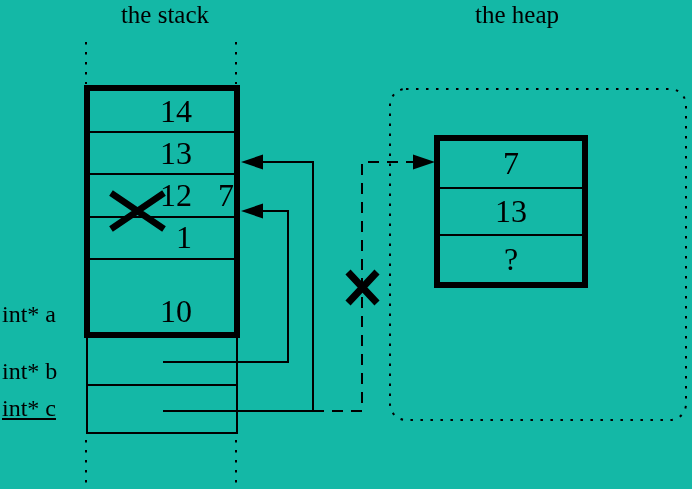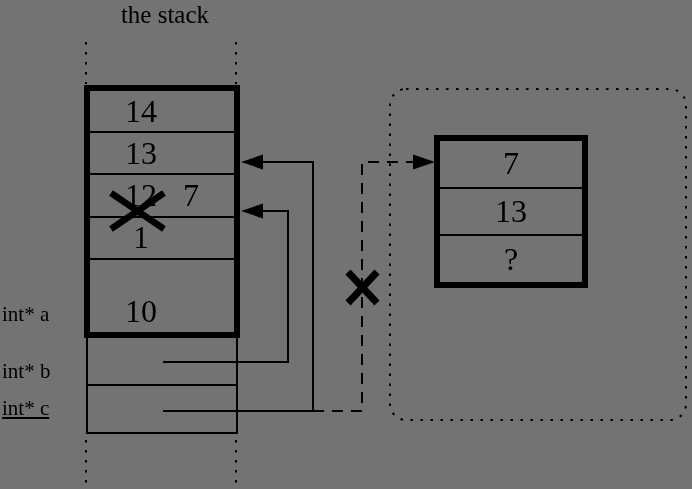--- a/index.html
+++ b/index.html
@@ -4,21 +4,21 @@
 <style>
   html, body {
     margin: 0;
     padding: 0;
     background: #ffffff;
   }
   .canvas {
     position: relative;
     width: 692px;
     height: 489px;
-    background: #737373;
+    background: #14b8a6;
     color: #000000;
     font-family: "Liberation Serif", serif;
     overflow: hidden;
   }
   .abs { position: absolute; }
 
   .title {
     top: 0;
     width: 200px;
     line-height: 30px;
@@ -33,21 +33,21 @@
     width: 156px; height: 253px;
     border: 6px solid #000;
     box-sizing: border-box;
     display: flex;
     flex-direction: column;
   }
   .stack-row {
     flex: 1;
     display: flex;
     align-items: center;
-    justify-content: center;
+    justify-content: flex-end;
     border-bottom: 2px solid #000;
     font-size: 32px;
     padding-right: 42px;
   }
   .stack-row:last-child { border-bottom: none; margin-top: 32px; }
   .stack-row.crossed-row {
     padding-right: 0;
     gap: 26px;
   }
 
@@ -61,21 +61,21 @@
     display: flex;
     flex-direction: column;
   }
   .ext-cell { flex: 1; }
   .ext-cell:first-child { border-bottom: 2px solid #000; }
 
   .ptr-label {
     left: 2px;
     width: 74px;
     line-height: 28px;
-    font-size: 21px;
+    font-size: 24px;
     white-space: nowrap;
   }
 
   
   .heap-box {
     left: 434px; top: 135px;
     width: 154px; height: 153px;
     border: 6px solid #000;
     box-sizing: border-box;
     display: flex;
@@ -95,20 +95,21 @@
     left: 0; top: 0;
     pointer-events: none;
   }
 </style>
 </head>
 <body>
 
 <div class="canvas">
 
   <div class="abs title" style="left:65px;">the stack</div>
+  <div class="abs title" style="left:417px;">the heap</div>
 
   <div class="abs stack-box">
     <div class="stack-row">
       <span>14</span>
     </div>
     <div class="stack-row">
       <span>13</span>
     </div>
     <div class="stack-row crossed-row">
       <span>12</span>

